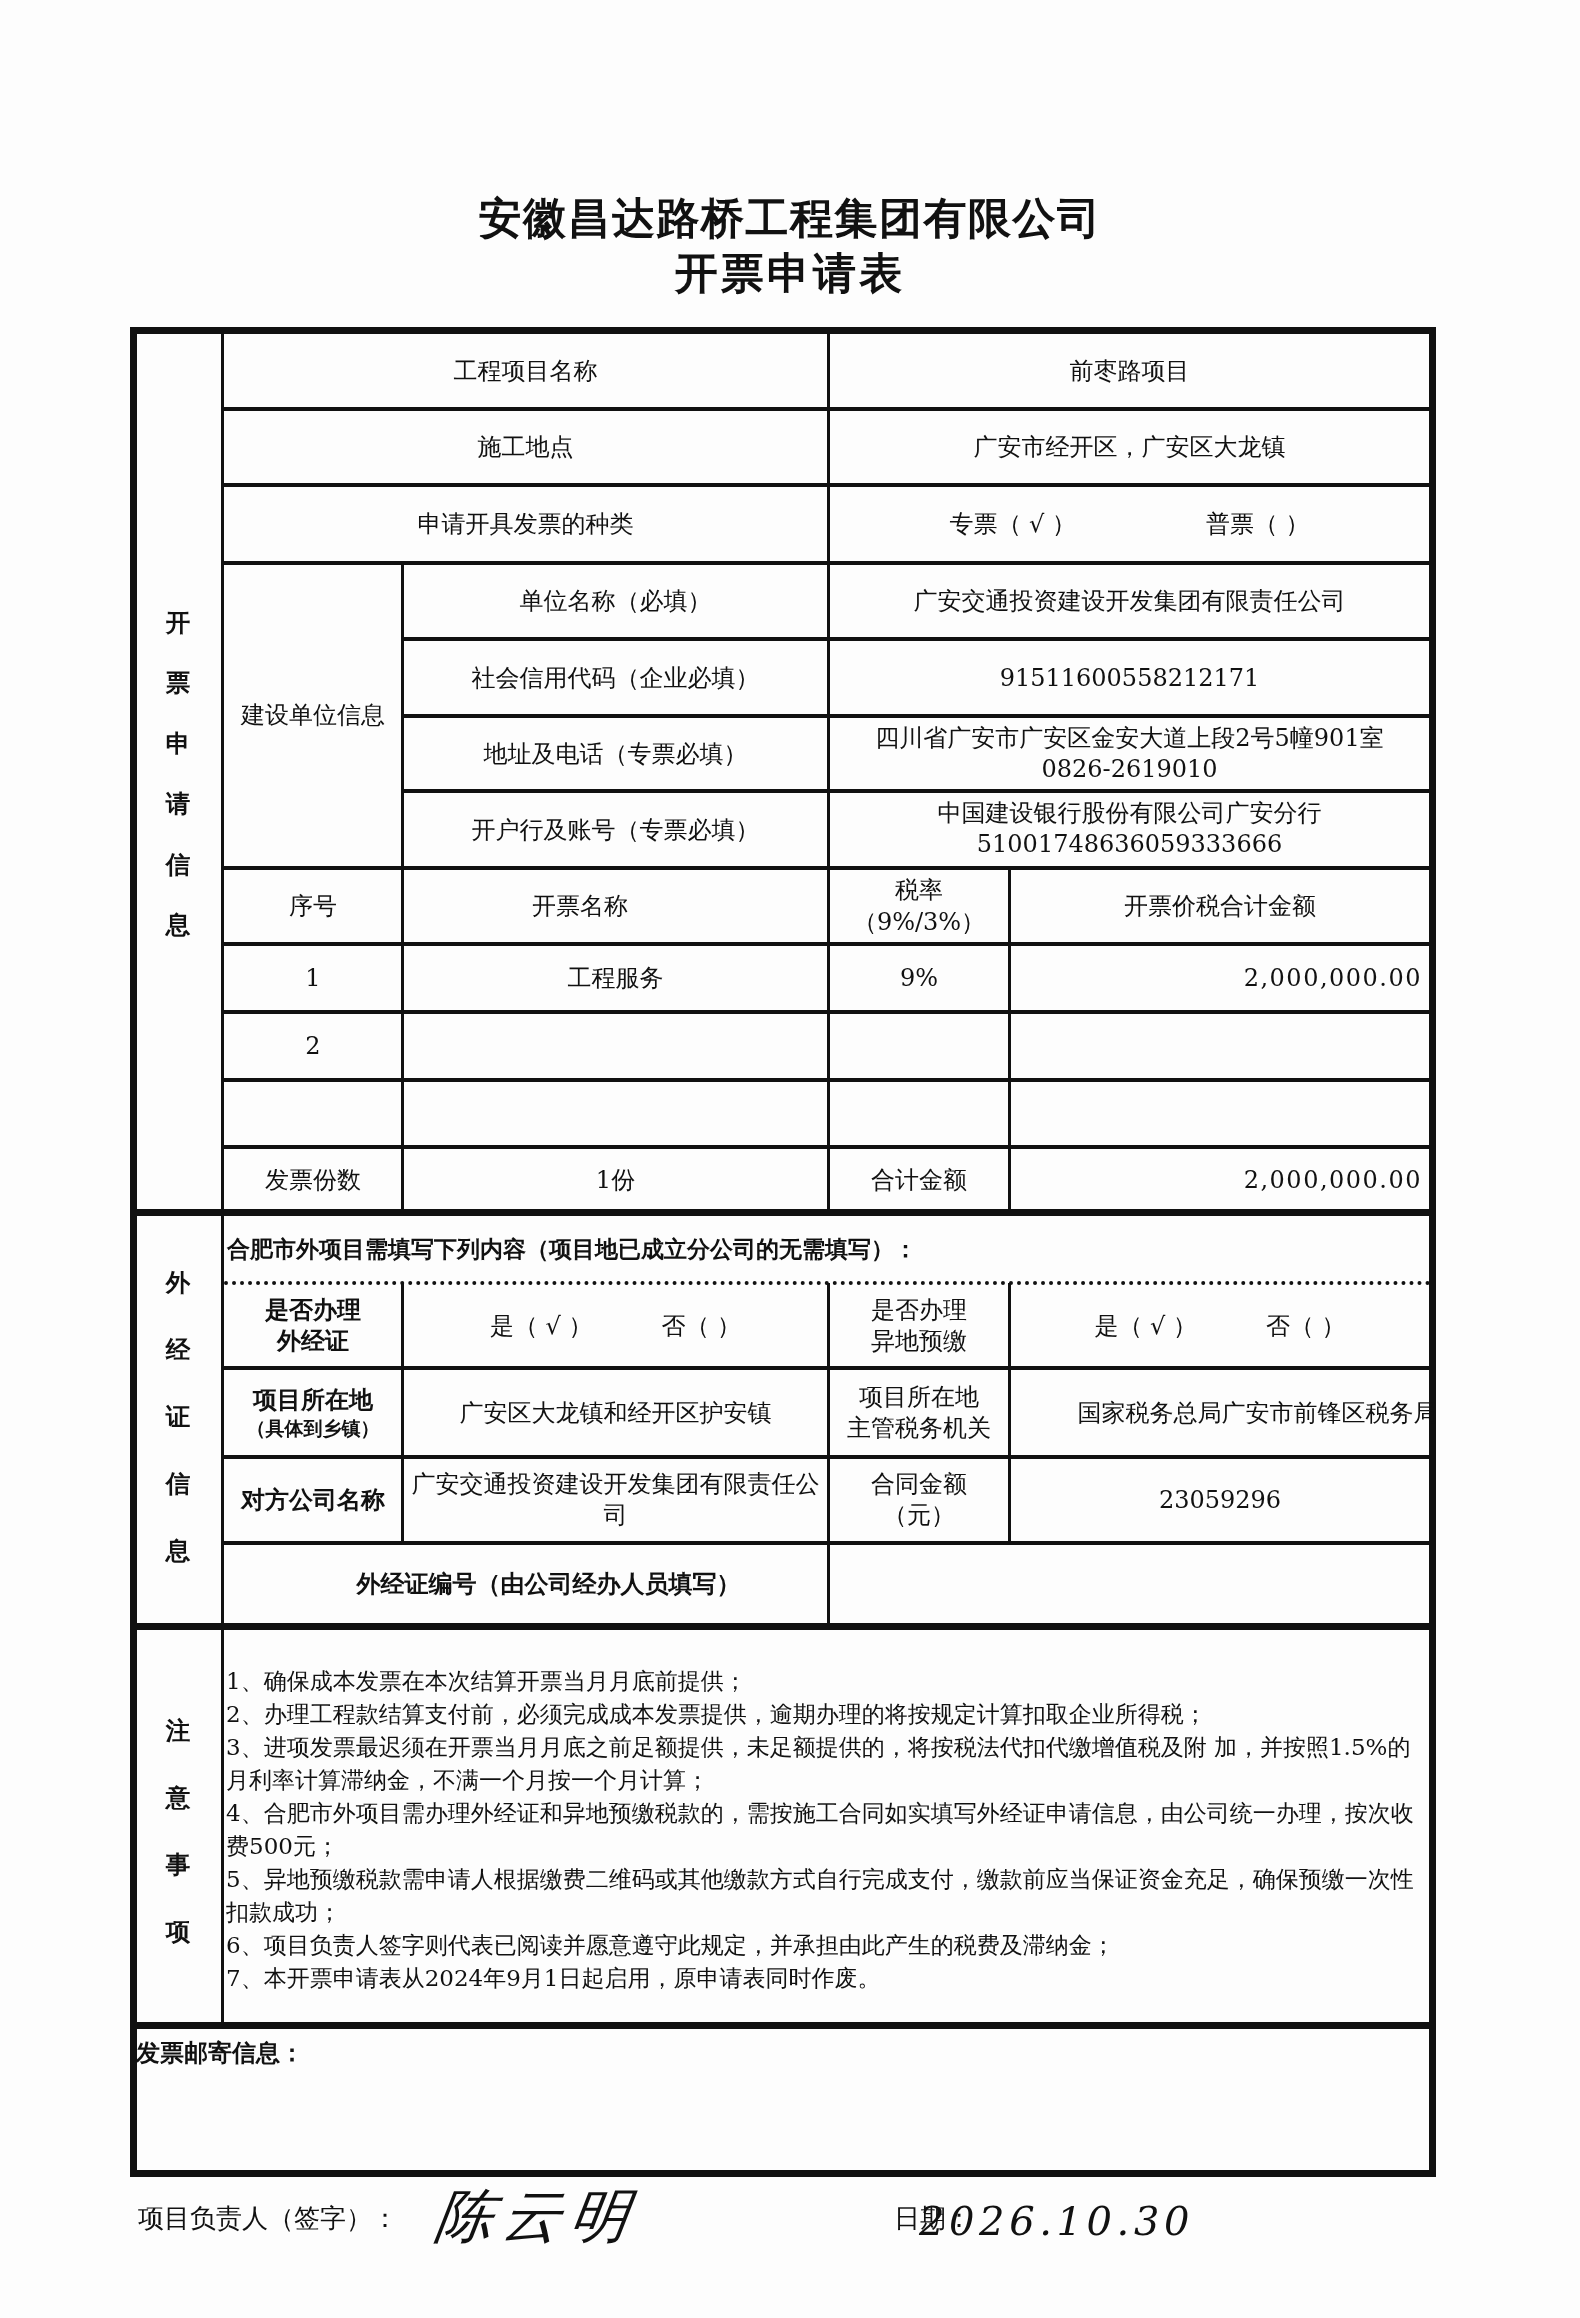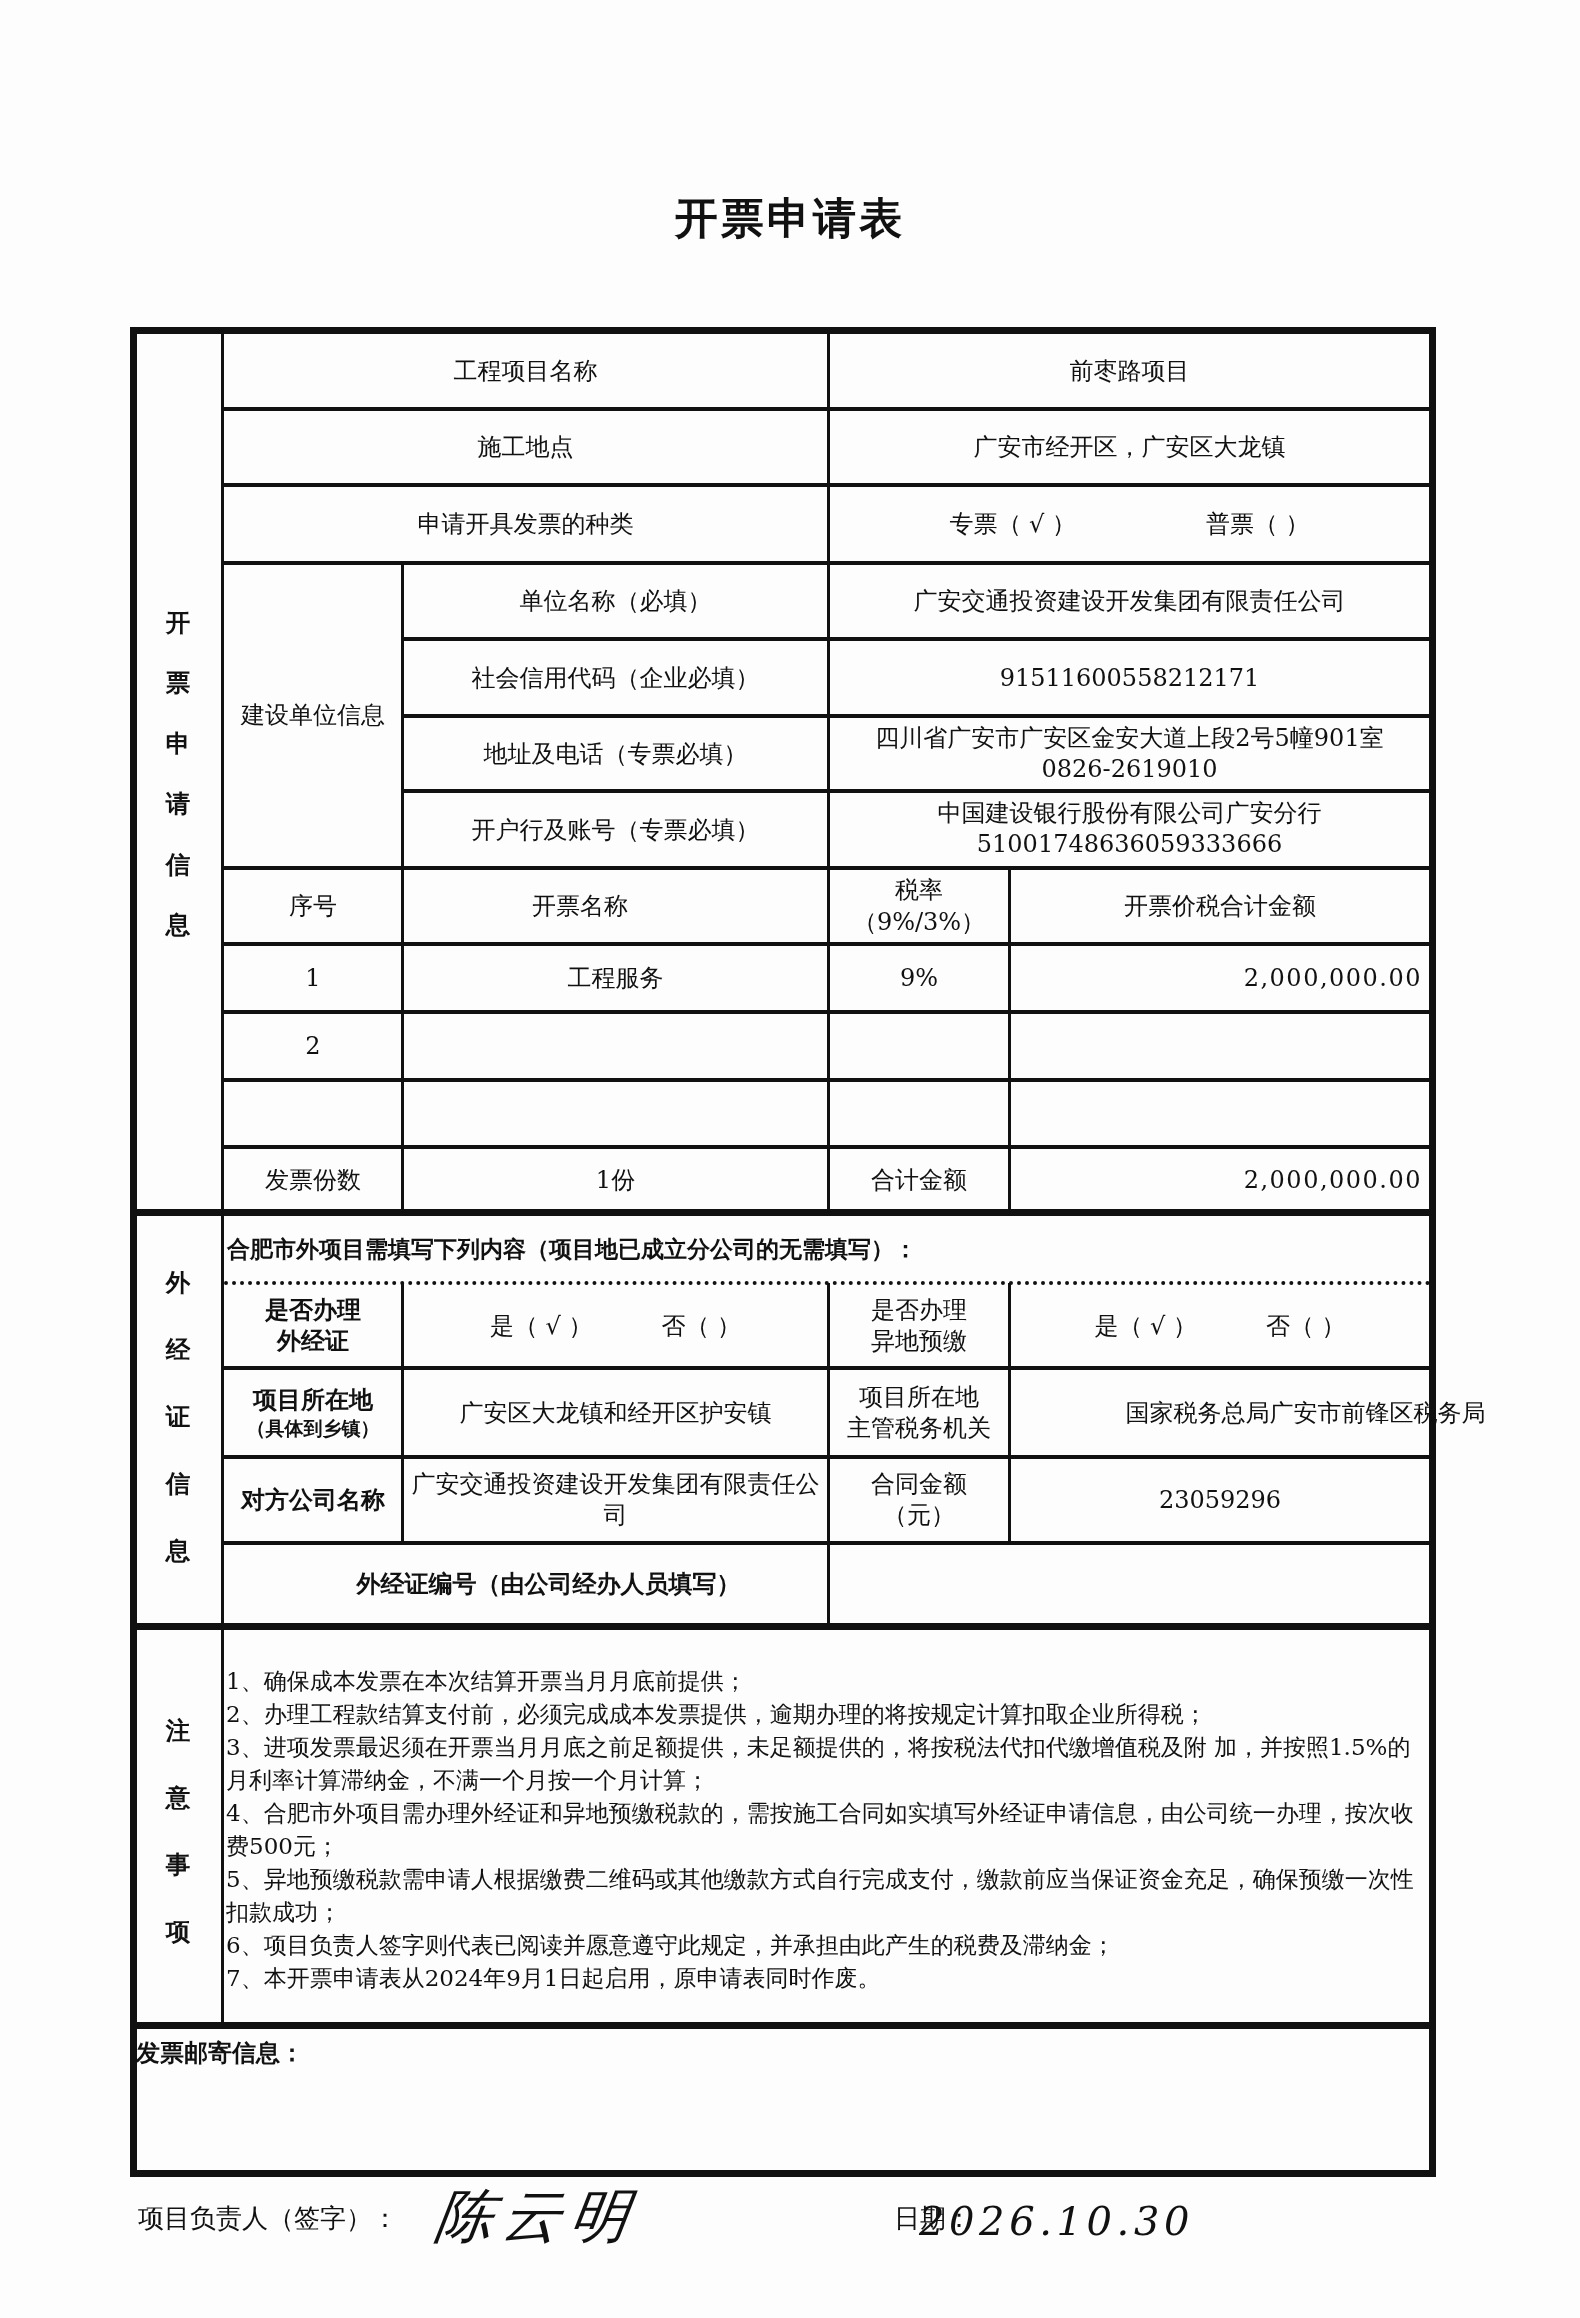--- a/index.html
+++ b/index.html
@@ -29,20 +29,21 @@
   .mail-label { position: absolute; left: 136px; top: 2037px; font-family: "DejaVu Sans", sans-serif; font-weight: bold; font-size: 24px; }
   .sign-label { position: absolute; left: 138px; top: 2201px; font-family: "DejaVu Sans", sans-serif; font-size: 26px; }
   .signature { position: absolute; left: 436px; top: 2178px; font-family: "DejaVu Serif", serif; font-style: italic; font-size: 58px; font-weight: 200; letter-spacing: 9.2px; transform: skewX(-8deg); }
   .date-label { position: absolute; left: 846px; top: 2201px; font-family: "DejaVu Sans", sans-serif; font-size: 26px; margin-left: 48px; }
   .date-value { position: absolute; left: 919px; top: 2198px; font-family: "DejaVu Serif", serif; font-style: italic; font-size: 40px; letter-spacing: 4.6px; }
 </style>
 </head>
 <body>
 
 <div class="title-block">
+  <div class="title-company">安徽昌达路桥工程集团有限公司</div>
   <div class="title-form">开票申请表</div>
 </div>
 
 <div>
 
   <div class="hl thick-h" style="left:130px;top:327px;width:1304px;"></div>
   <div class="vl thick-v" style="left:130px;top:327px;height:1849px;"></div>
   <div class="vl thick-v" style="left:1429px;top:327px;height:1849px;"></div>
   <div class="hl thick-h" style="left:130px;top:2170px;width:1306px;"></div>
 
@@ -180,21 +181,21 @@
 
 <div class="cell sans-bold" style="left:224px;top:1370px;width:178px;height:85px;flex-direction:column;line-height:31px;">
   <span>项目所在地</span>
   <span class="small">（具体到乡镇）</span>
 </div>
 <div class="cell" style="left:404px;top:1370px;width:423px;height:85px;">广安区大龙镇和经开区护安镇</div>
 <div class="cell" style="left:830px;top:1370px;width:178px;height:85px;flex-direction:column;line-height:31px;">
   <span>项目所在地</span>
   <span>主管税务机关</span>
 </div>
-<div class="cell" style="left:1011px;top:1370px;width:493px;height:85px;margin-left:48px;">国家税务总局广安市前锋区税务局</div>
+<div class="cell" style="left:1011px;top:1370px;width:493px;height:85px;">国家税务总局广安市前锋区税务局</div>
 
 <div class="cell sans-bold" style="left:224px;top:1459px;width:178px;height:82px;">对方公司名称</div>
 <div class="cell" style="left:407px;top:1459px;width:417px;height:82px;line-height:31px;">广安交通投资建设开发集团有限责任公司</div>
 <div class="cell" style="left:830px;top:1459px;width:178px;height:82px;flex-direction:column;line-height:31px;">
   <span>合同金额</span>
   <span>（元）</span>
 </div>
 <div class="cell" style="left:1011px;top:1459px;width:418px;height:82px;">23059296</div>
 
 <div class="cell sans-bold" style="left:224px;top:1544px;width:603px;height:79px;padding-left:46px;">外经证编号（由公司经办人员填写）</div>

